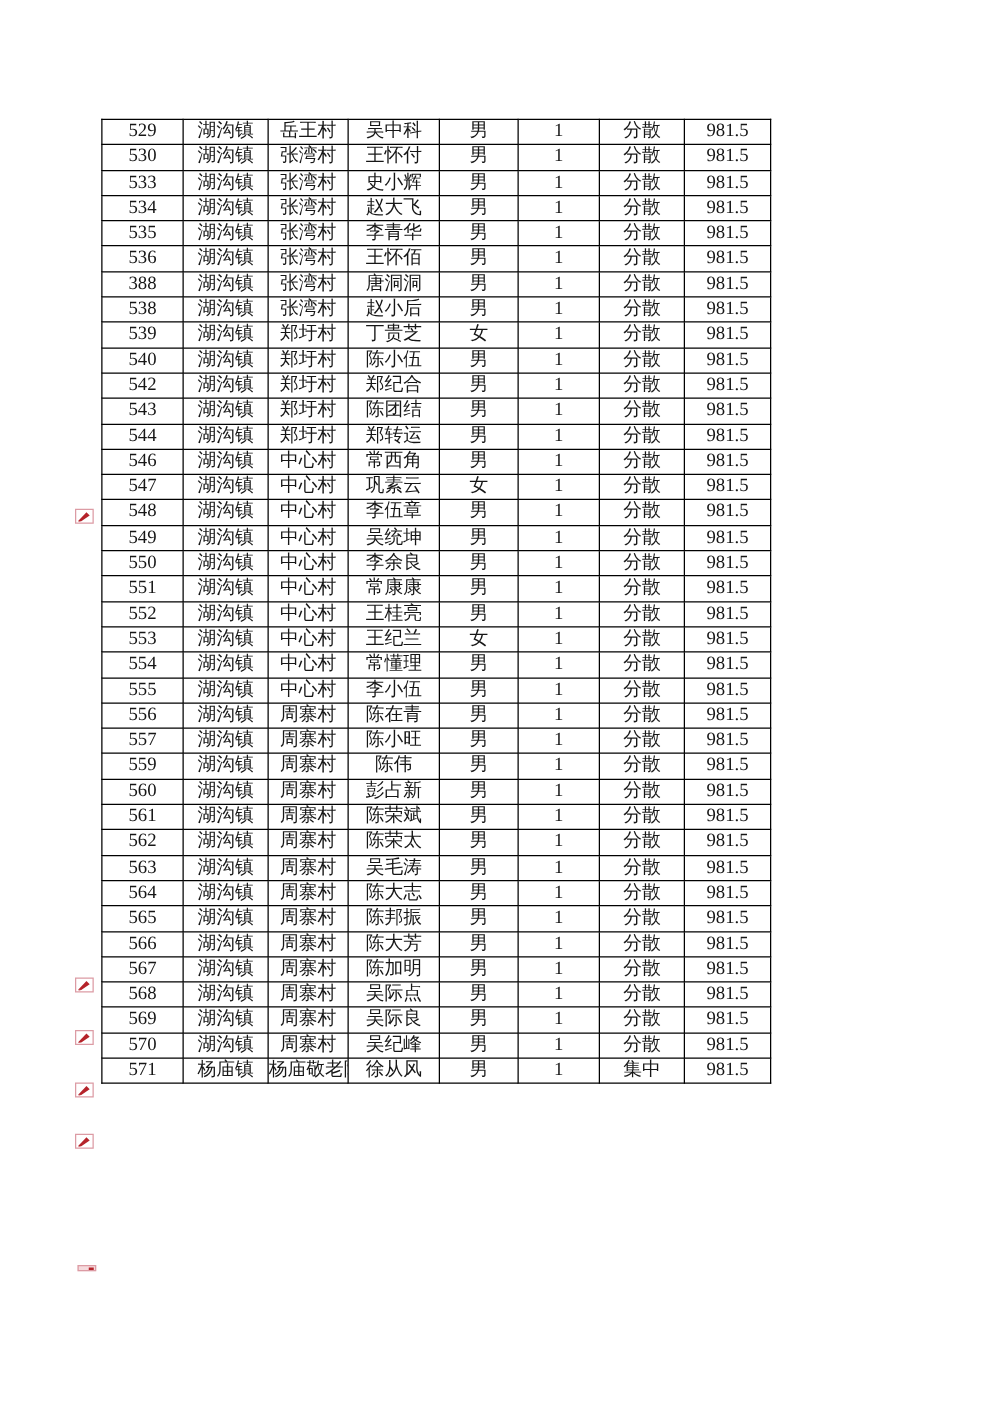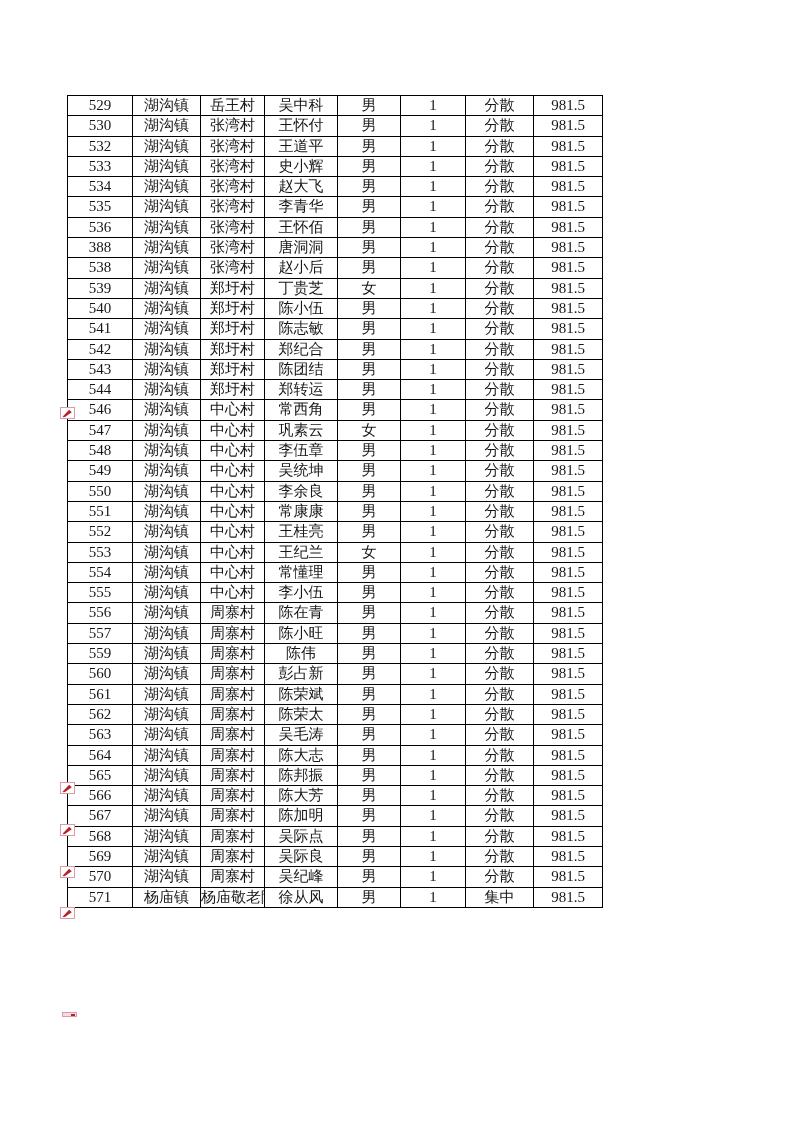--- a/index.html
+++ b/index.html
@@ -5,21 +5,21 @@
   html,body{margin:0;padding:0;background:#ffffff;}
   .page{
     position:relative;
     width:793px;height:1122px;
     background:#ffffff;
     overflow:hidden;
     font-family:"Liberation Serif","DejaVu Serif",serif;
   }
   table.records{
     position:absolute;
-    left:67px;top:95px;
+    left:81px;top:95px;
     border-collapse:collapse;
     table-layout:fixed;
     width:535px;
     font-size:15px;
     color:#161616;
   }
   table.records td{
     border:1.5px solid #000000;
     padding:0;
     height:19.3px;
@@ -84,30 +84,20 @@
           <td>530</td>
           <td>湖沟镇</td>
           <td>张湾村</td>
           <td>王怀付</td>
           <td>男</td>
           <td>1</td>
           <td>分散</td>
           <td>981.5</td>
         </tr>
         <tr>
-          <td>532</td>
-          <td>湖沟镇</td>
-          <td>张湾村</td>
-          <td>王道平</td>
-          <td>男</td>
-          <td>1</td>
-          <td>分散</td>
-          <td>981.5</td>
-        </tr>
-        <tr>
           <td>533</td>
           <td>湖沟镇</td>
           <td>张湾村</td>
           <td>史小辉</td>
           <td>男</td>
           <td>1</td>
           <td>分散</td>
           <td>981.5</td>
         </tr>
         <tr>
@@ -168,30 +158,20 @@
           <td>女</td>
           <td>1</td>
           <td>分散</td>
           <td>981.5</td>
         </tr>
         <tr>
           <td>540</td>
           <td>湖沟镇</td>
           <td>郑圩村</td>
           <td>陈小伍</td>
-          <td>男</td>
-          <td>1</td>
-          <td>分散</td>
-          <td>981.5</td>
-        </tr>
-        <tr>
-          <td>541</td>
-          <td>湖沟镇</td>
-          <td>郑圩村</td>
-          <td>陈志敏</td>
           <td>男</td>
           <td>1</td>
           <td>分散</td>
           <td>981.5</td>
         </tr>
         <tr>
           <td>542</td>
           <td>湖沟镇</td>
           <td>郑圩村</td>
           <td>郑纪合</td>

